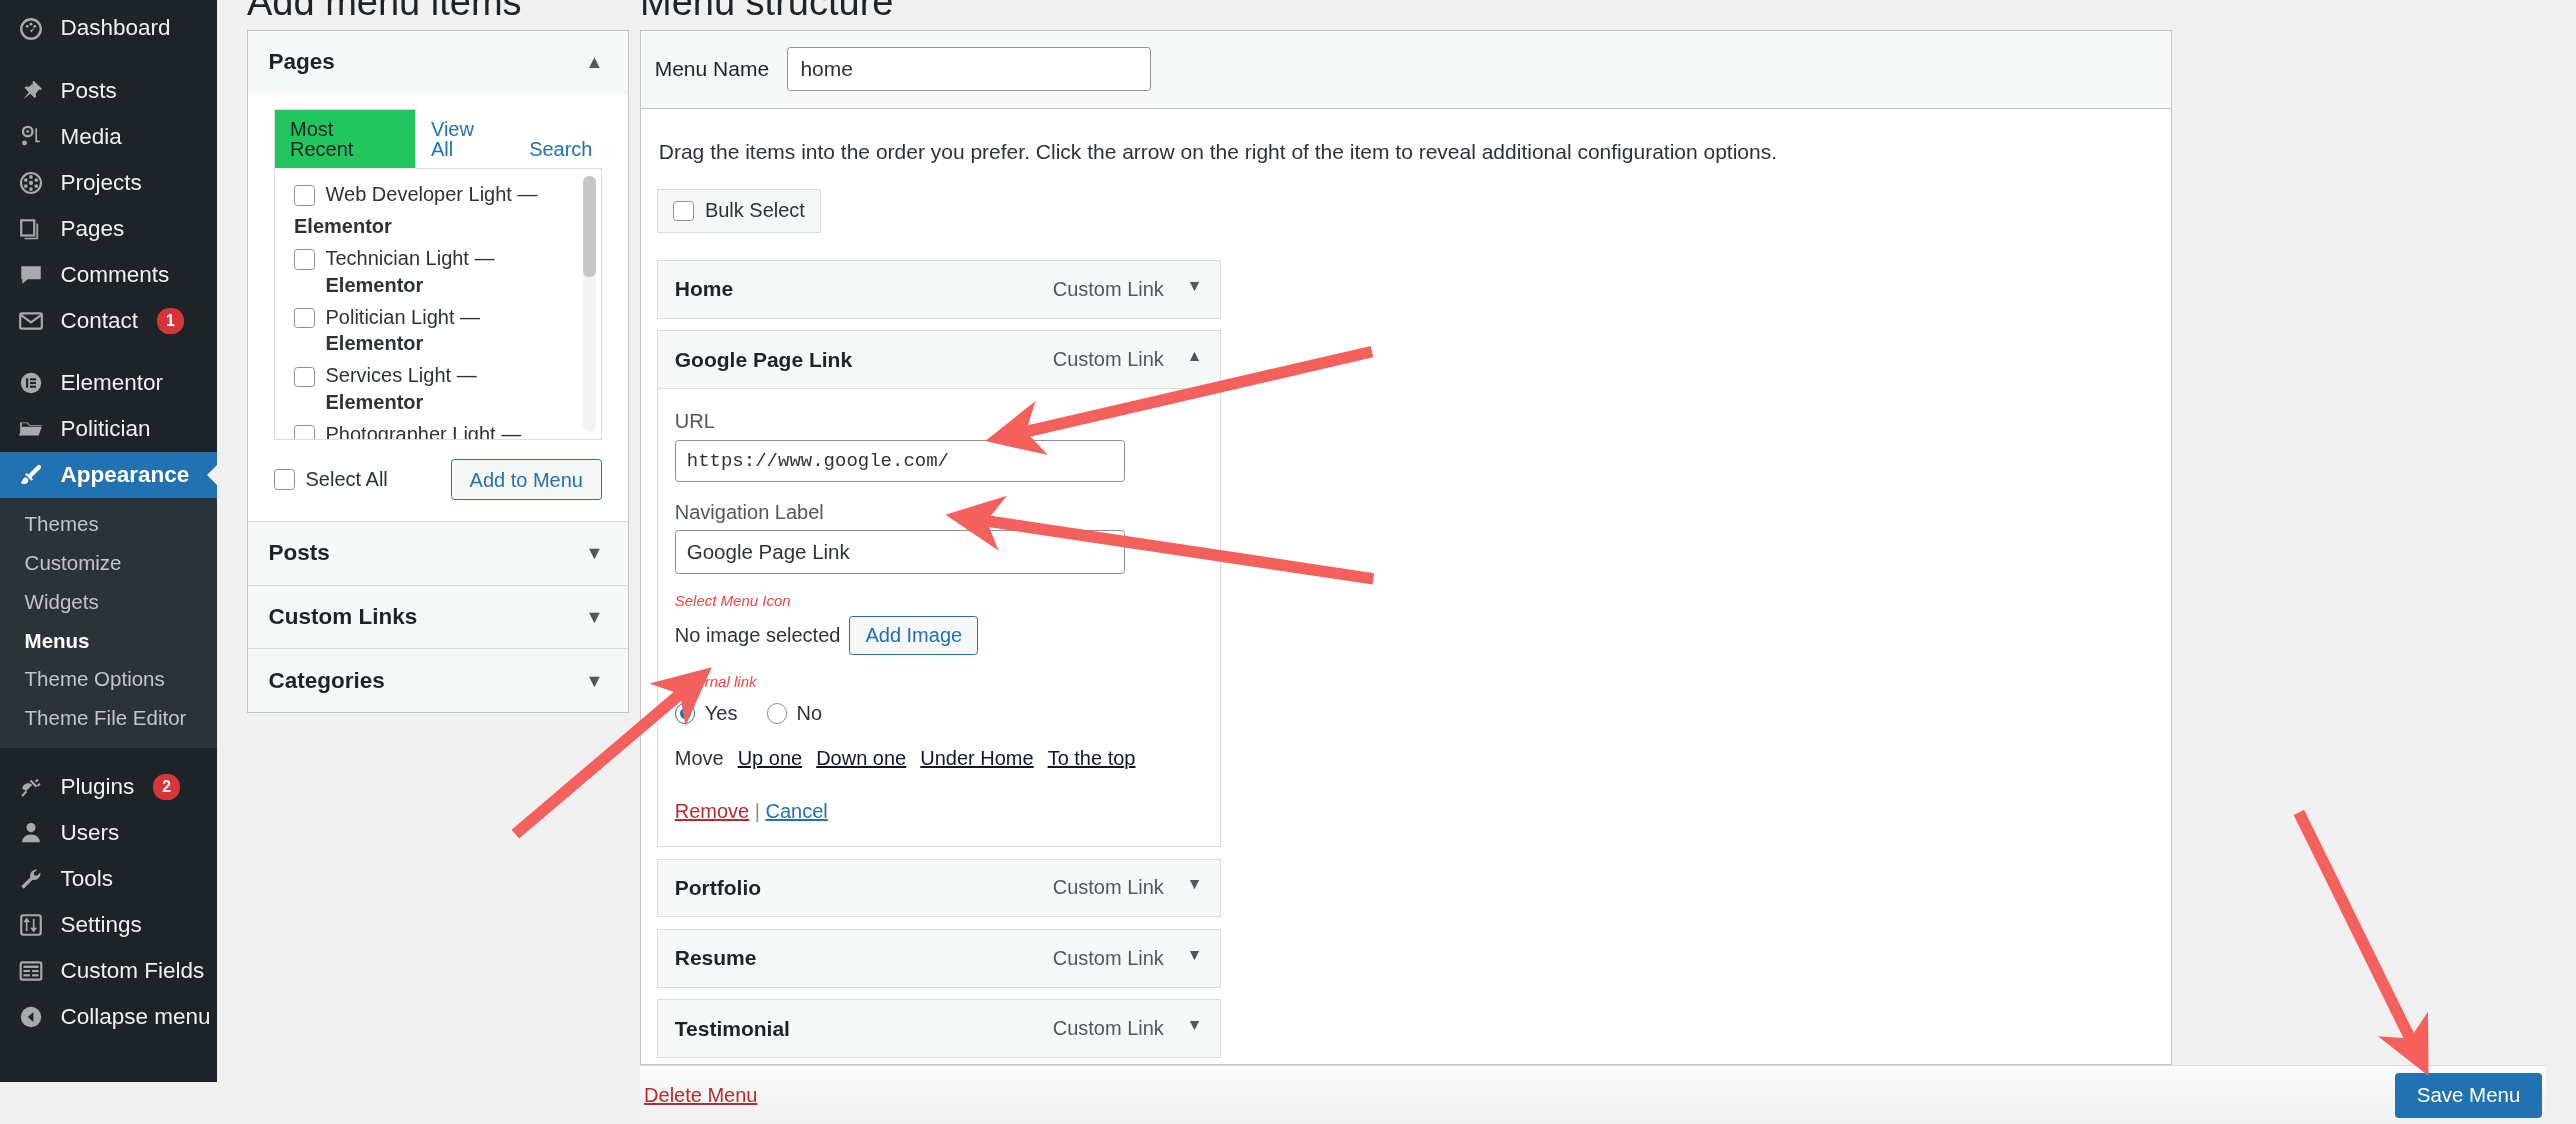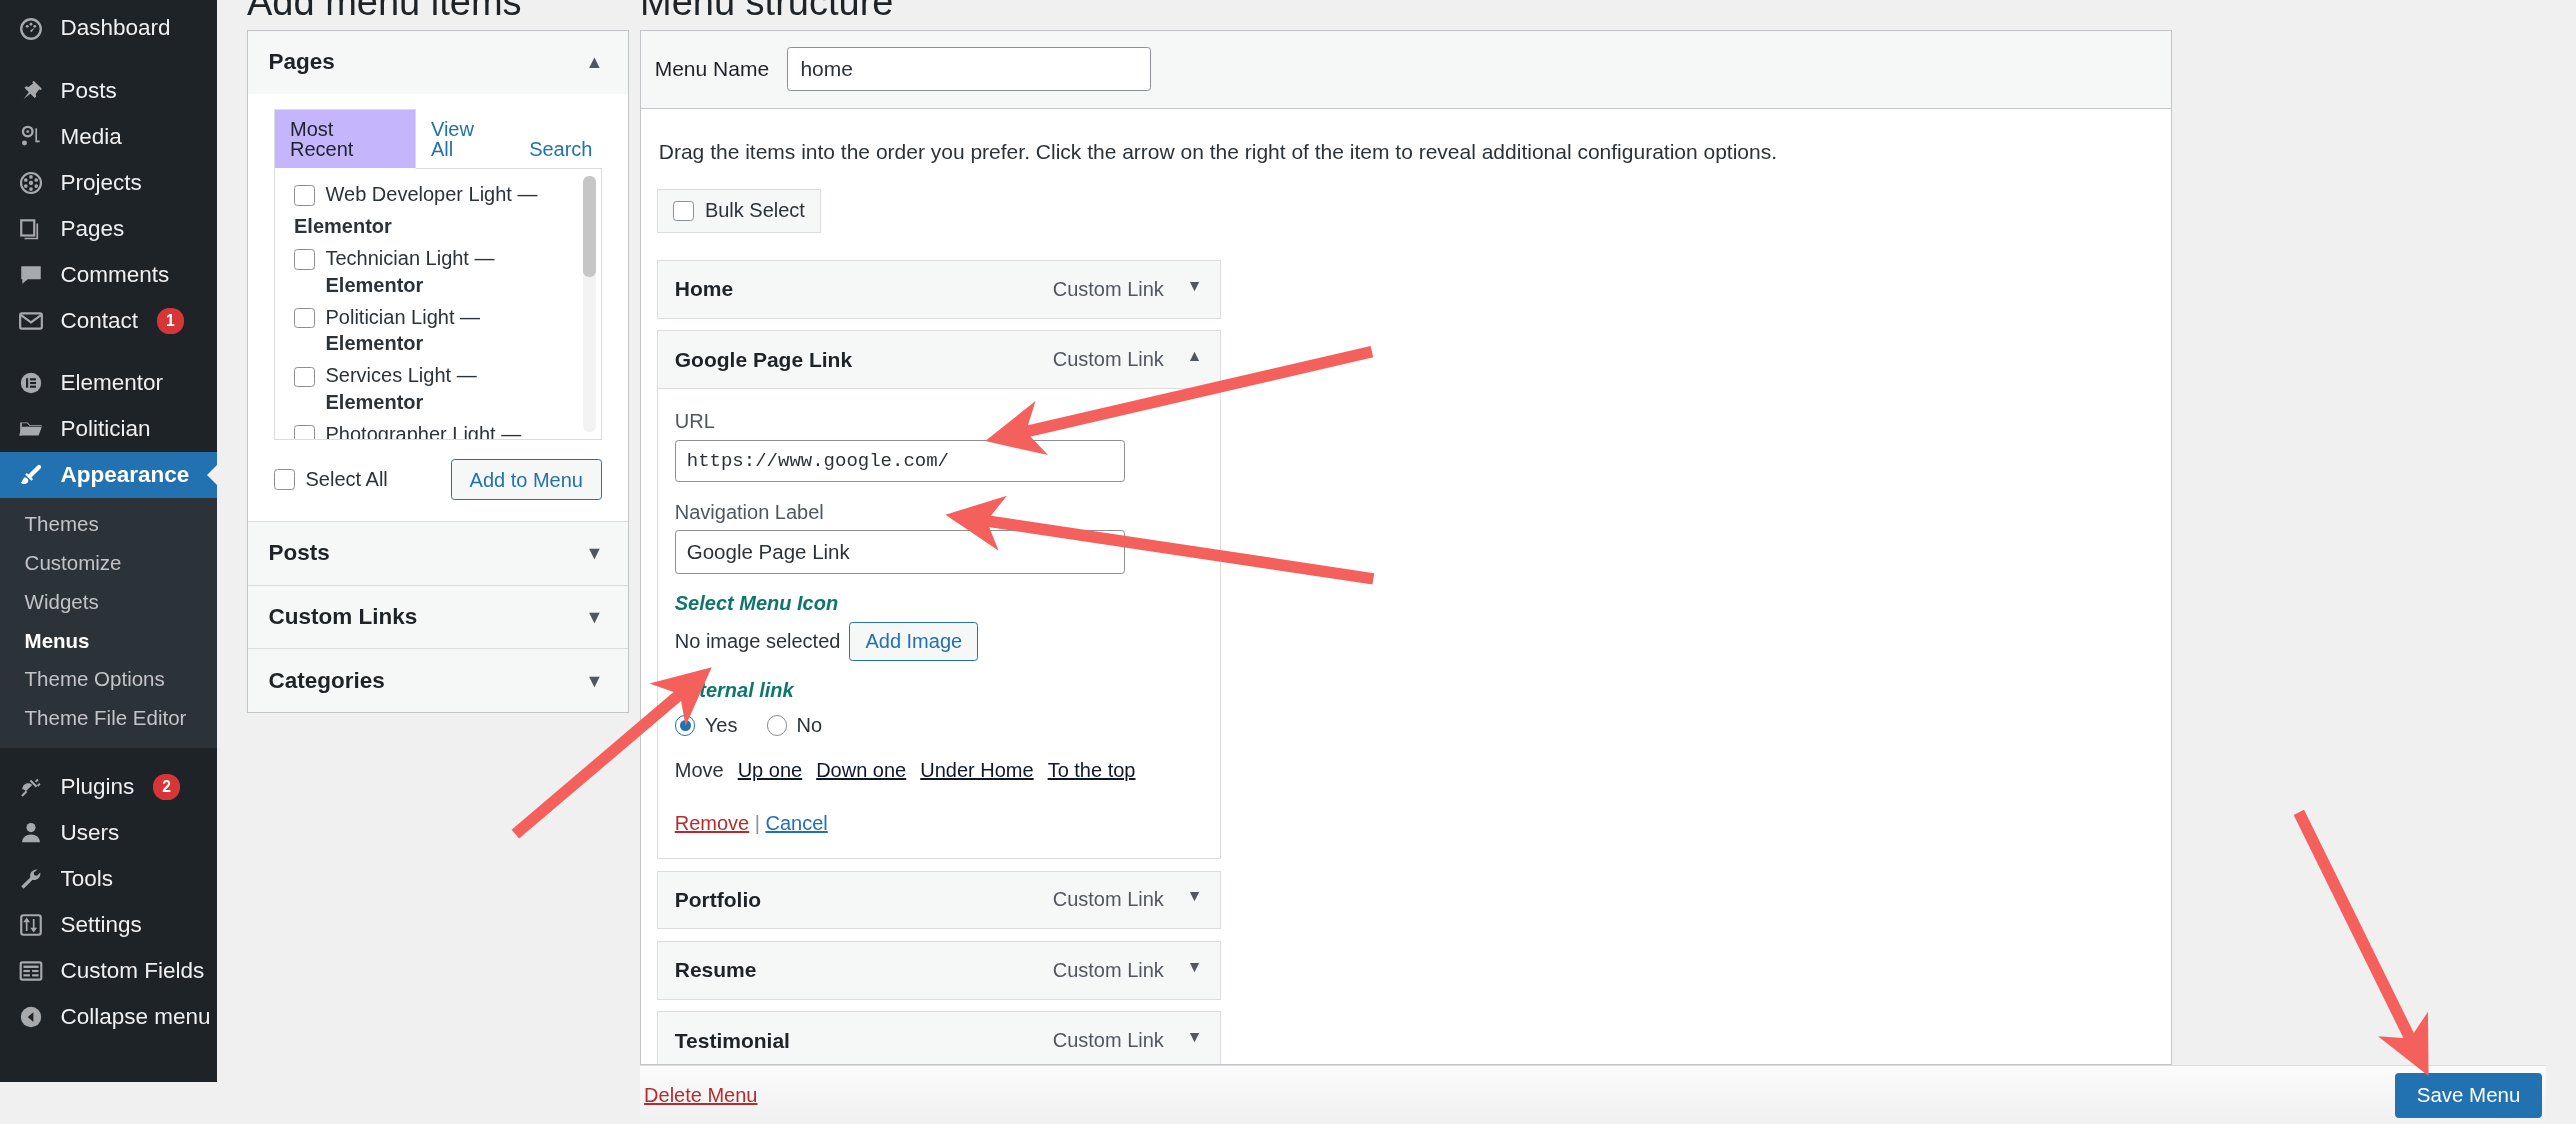--- a/index.html
+++ b/index.html
@@ -87,21 +87,21 @@
   .acc-head.open { background: #f6f7f7; }
   .acc-head .acc-title { font-size: 22.5px; font-weight: 700; color: #1d2327; }
   .acc-head .caret { font-size: 18px; color: #50575e; line-height: 1; }
   .acc-body { background: #fff; padding: 0 20.5px 0 20.5px; }
 
   .tabs { display: flex; align-items: flex-end; gap: 0; margin: 15px 0 0 5.5px; }
   .tab {
     font-size: 20px; padding: 9px 15px; color: #2271b1; line-height: 1;
   }
   .tab.active {
-    color: #1d2327; background: #c4b5fd;
+    color: #1d2327; background: #22c55e;
     border: 0.7px solid #dcdcde; border-bottom: 0.7px solid #fff;
     position: relative; z-index: 2; margin-bottom: -0.7px;
   }
   .pagelist {
     border: 0.7px solid #dcdcde; background: #fff;
     margin: 0 5.5px 0 5.5px; height: 272px;
     overflow: hidden; position: relative; padding: 9.6px 0 0 0;
   }
   .pl-row {
     display: flex; align-items: flex-start; gap: 11px;
@@ -177,21 +177,21 @@
     padding: 18px 19px 23px 16.4px;
   }
   .fld-label { font-size: 20px; color: #50575e; margin: 2.7px 0 6.8px 0; }
   .fld-input {
     width: 450px; font-size: 20.5px; padding: 9px 11px;
     border: 0.7px solid #8c8f94; border-radius: 3.4px; background: #fff;
     color: #2c3338;
   }
   .fld-input.mono { font-family: "Liberation Mono", monospace; font-size: 19px; }
   .fld-gap { height: 16.4px; }
-  .section-it { font-size: 20px; font-style: italic; color: #0f766e; margin: 18px 0 6.8px 0; font-weight: bold; }
+  .section-it { font-size: 15px; font-style: italic; color: #ef4444; margin: 18px 0 6.8px 0; }
   .imgrow { display: flex; align-items: center; gap: 9px; }
   .imgrow .noimg { font-size: 20px; color: #2c3338; }
   .btn-addimg {
     font-size: 20px; color: #2271b1; background: #f6f7f7;
     border: 0.7px solid #2271b1; border-radius: 3.4px;
     padding: 8.2px 15px; line-height: 1; cursor: pointer;
   }
   .radio-row { display: flex; align-items: center; gap: 29px; margin: 12.3px 0 0 0; }
   .radio-item { display: flex; align-items: center; gap: 9.6px; font-size: 20px; color: #2c3338; }
   .radio {

